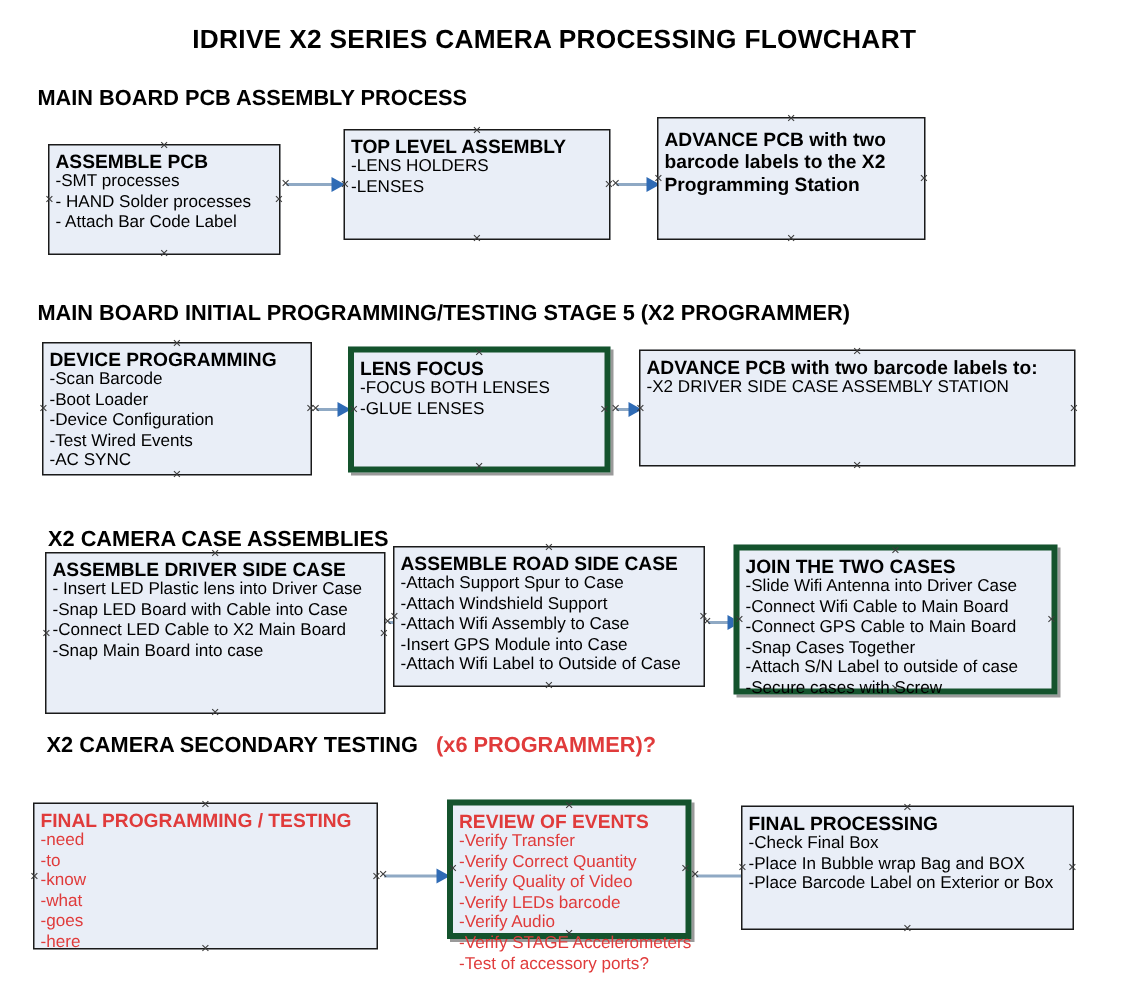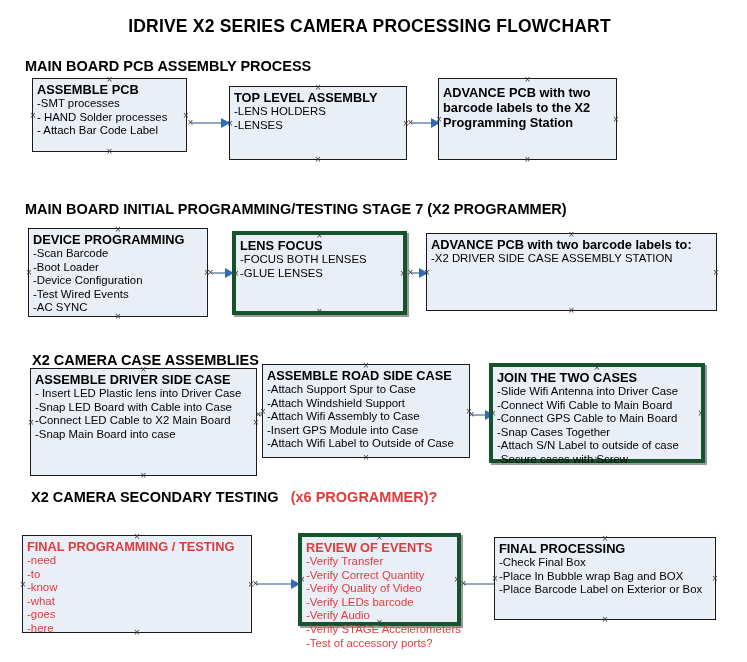--- a/index.html
+++ b/index.html
@@ -132,21 +132,21 @@
 <body>
 
 <div id="canvas">
 
   <div class="chart-title">IDRIVE X2  SERIES CAMERA PROCESSING FLOWCHART</div>
 
   <div class="section-header" style="left:25px; top:58px;">
     <span>MAIN BOARD PCB ASSEMBLY PROCESS</span>
   </div>
 
-  <div class="node" style="left:32px; top:78px; width:155px; height:74px;">
+  <div class="node" style="left:32px; top:96px; width:155px; height:74px;">
     <div class="node-title">ASSEMBLE PCB</div>
     <div class="lines">
       <div class="node-line">-SMT processes</div>
       <div class="node-line">- HAND Solder processes</div>
       <div class="node-line">- Attach Bar Code Label</div>
     </div>
     <span class="handle h-top">×</span>
     <span class="handle h-bottom">×</span>
     <span class="handle h-left">×</span>
     <span class="handle h-right">×</span>
@@ -176,21 +176,21 @@
 
   <div class="node" style="left:438px; top:78px; width:179px; height:82px; padding-top:6px;">
     <div class="node-title multiline">ADVANCE PCB with two barcode labels to the  X2 Programming Station</div>
     <span class="handle h-top">×</span>
     <span class="handle h-bottom">×</span>
     <span class="handle h-left">×</span>
     <span class="handle h-right">×</span>
   </div>
 
   <div class="section-header" style="left:25px; top:201px;">
-    <span>MAIN BOARD INITIAL PROGRAMMING/TESTING STAGE 7 (X2 PROGRAMMER)</span>
+    <span>MAIN BOARD INITIAL PROGRAMMING/TESTING STAGE 5 (X2 PROGRAMMER)</span>
   </div>
 
   <div class="node" style="left:28px; top:228px; width:180px; height:89px;">
     <div class="node-title">DEVICE PROGRAMMING</div>
     <div class="lines">
       <div class="node-line">-Scan Barcode</div>
       <div class="node-line">-Boot Loader</div>
       <div class="node-line">-Device Configuration</div>
       <div class="node-line">-Test Wired Events</div>
       <div class="node-line">-AC SYNC</div>

